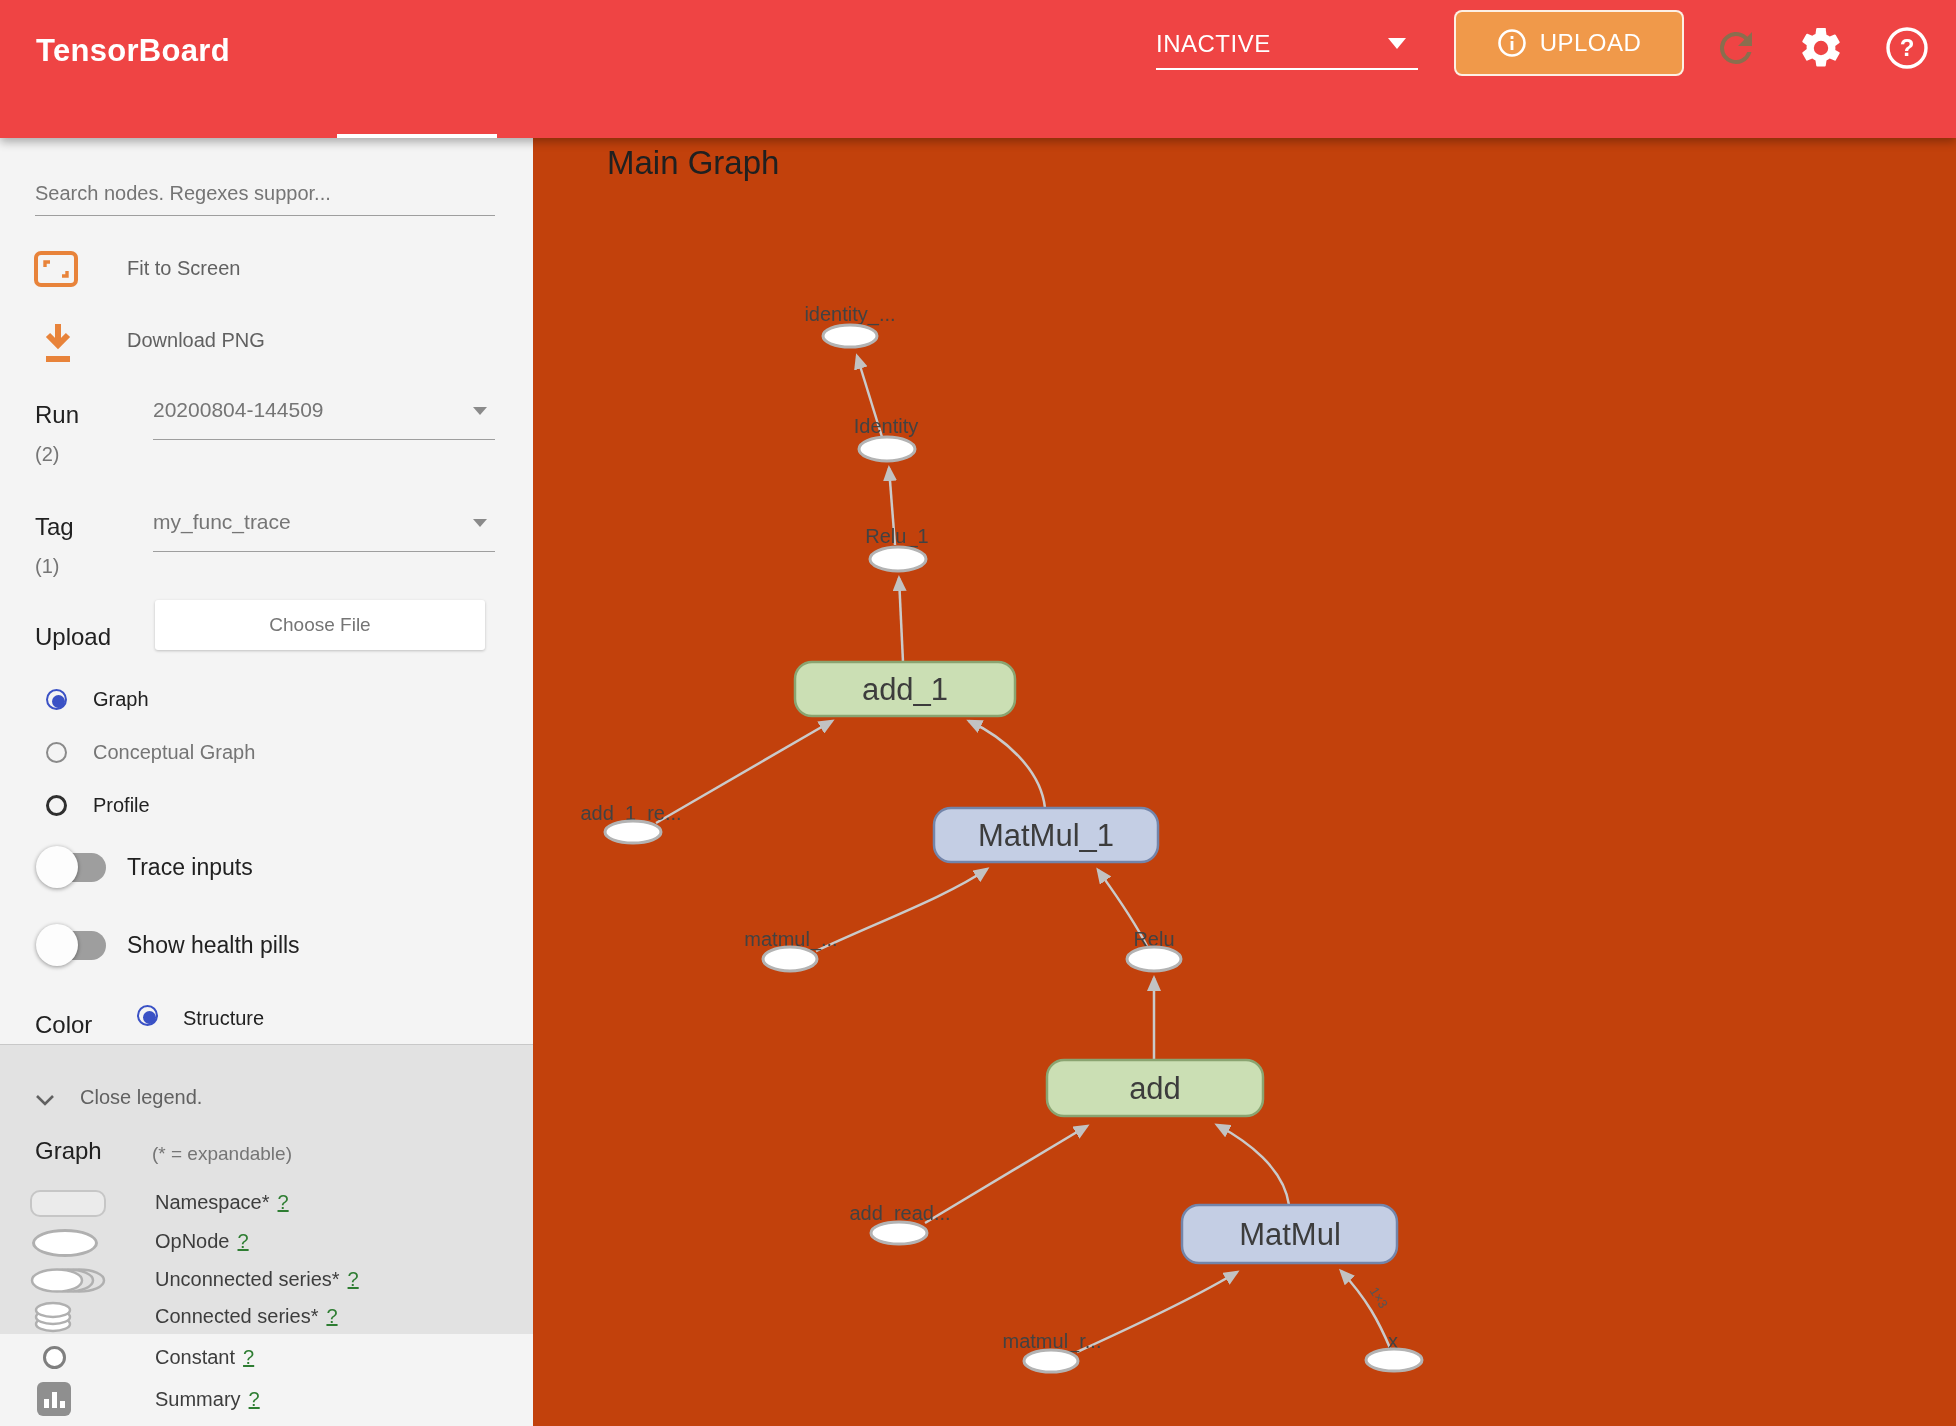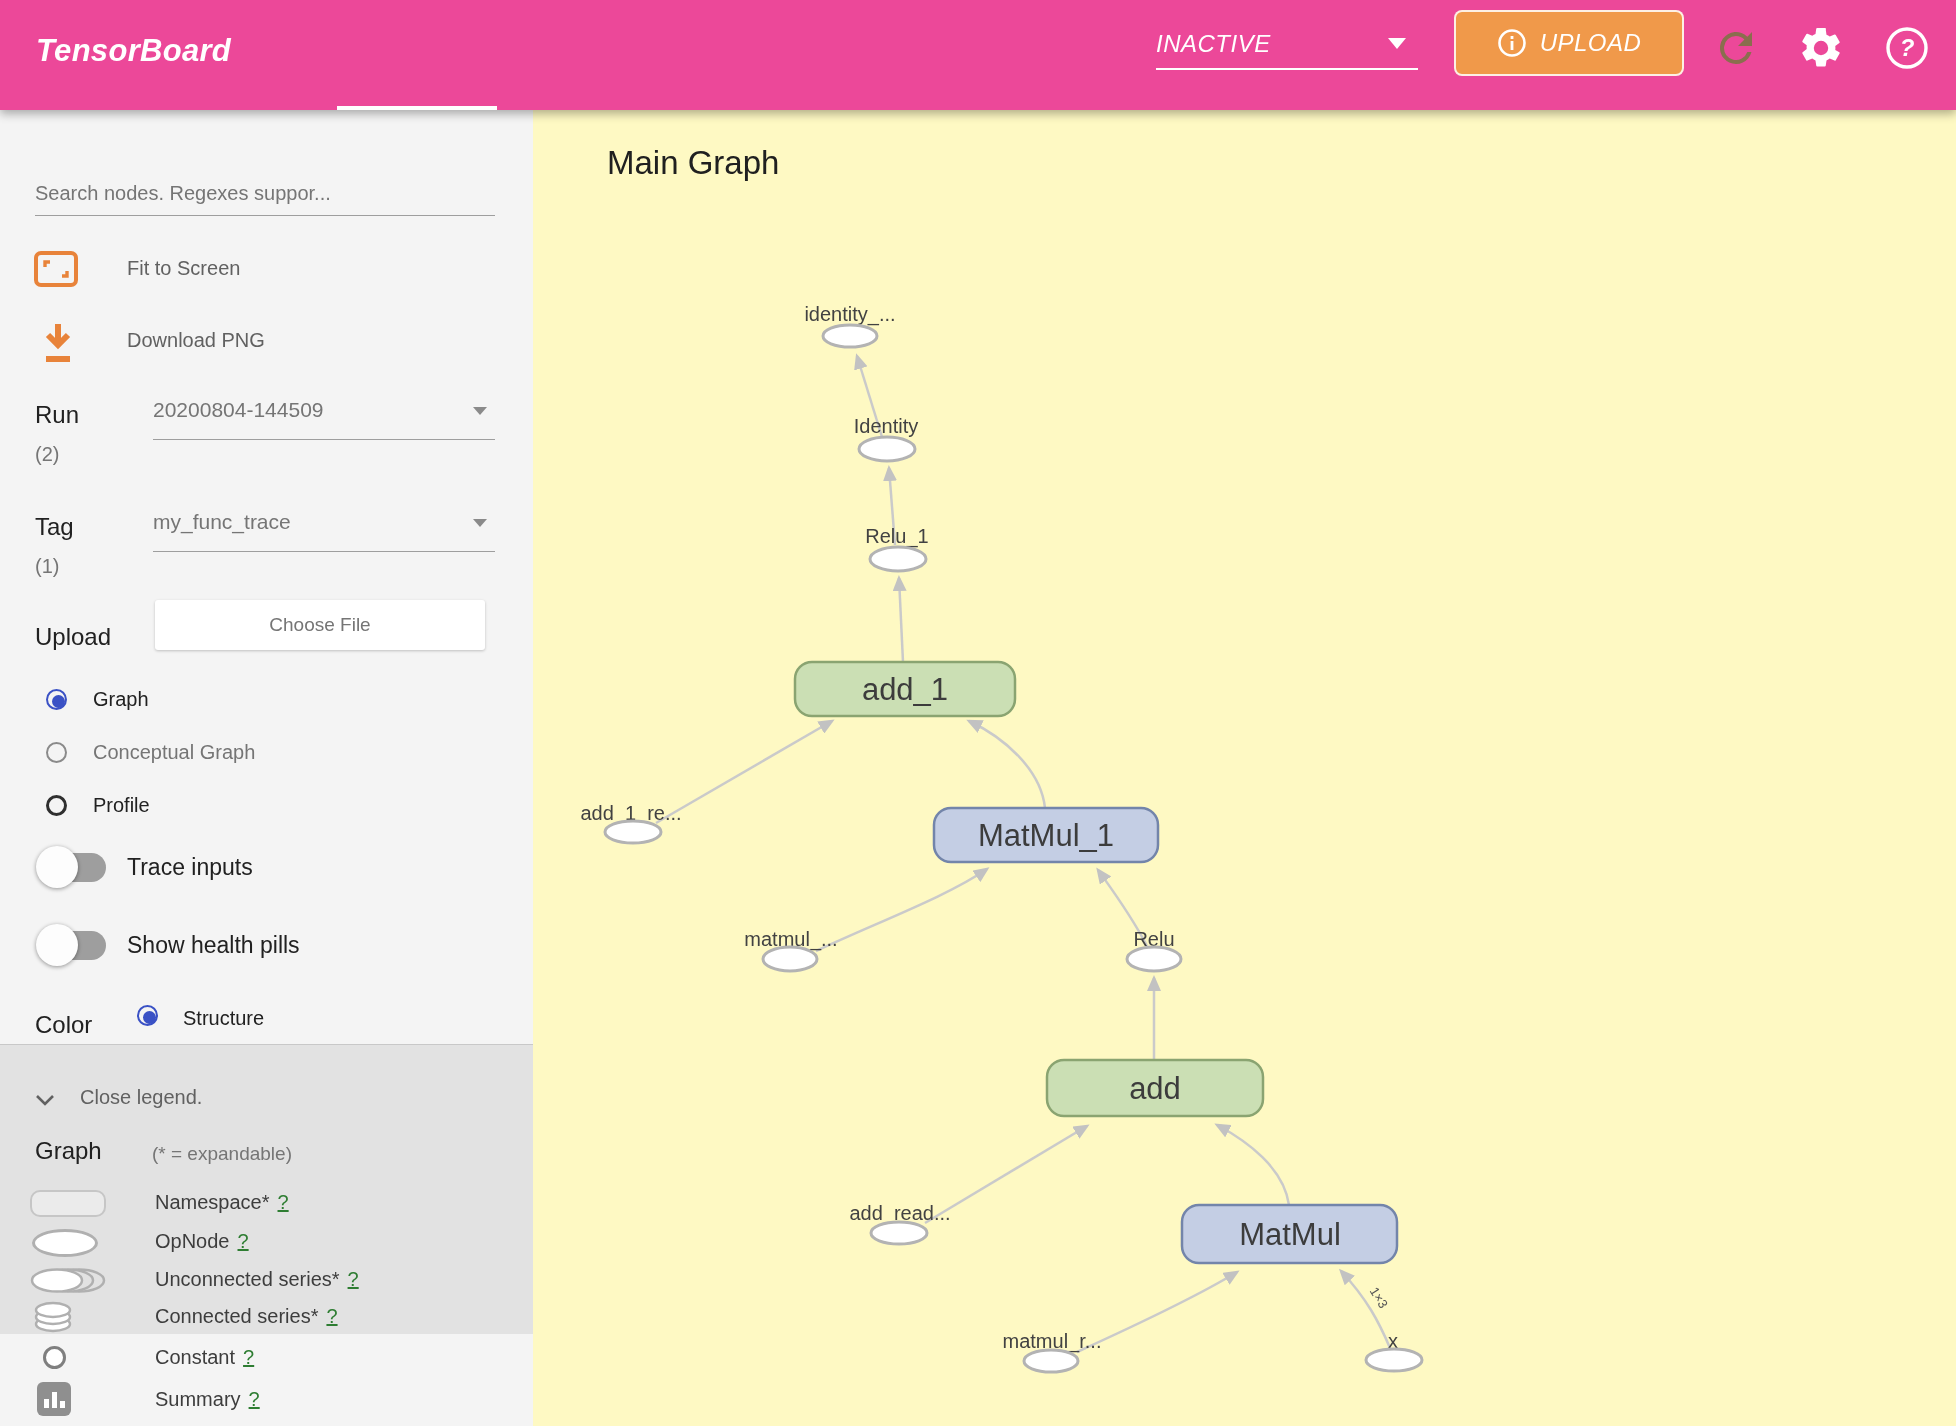--- a/index.html
+++ b/index.html
@@ -1,21 +1,21 @@
 <!DOCTYPE html>
 <html><head>
 <meta charset="utf-8">
 <style>
   * { margin:0; padding:0; box-sizing:border-box; }
   html,body { width:1956px; height:1426px; overflow:hidden; background:#fff;
               font-family:"Liberation Sans","DejaVu Sans",sans-serif; }
 
   
-  .header { position:absolute; left:0; top:0; width:1956px; height:110px;
-            background:#ec4899; box-shadow:0 4px 9px rgba(0,0,0,.30); z-index:10;font-style:italic; }
+  .header { position:absolute; left:0; top:0; width:1956px; height:138px;
+            background:#ef4444; box-shadow:0 4px 9px rgba(0,0,0,.30); z-index:10; }
   .logo { position:absolute; left:36px; top:33px; font-size:31px; font-weight:700;
           color:#fff; letter-spacing:.3px; }
   .tab { position:absolute; left:337px; top:0; width:160px; height:110px;
          display:flex; align-items:center; justify-content:center;
          color:#fff; font-size:24px; font-weight:500; letter-spacing:1.2px; }
   .tab-underline { position:absolute; left:337px; bottom:0; width:160px; height:4px; background:#fff; }
   .status { position:absolute; left:1156px; top:0; width:262px; height:110px; cursor:pointer; }
   .status-text { position:absolute; left:0; top:30px; color:#fff; font-size:24px; letter-spacing:.5px; }
   .status-arrow { position:absolute; left:232px; top:38px; width:0; height:0;
                   border-left:9px solid transparent; border-right:9px solid transparent;
@@ -77,21 +77,21 @@
   .op-icon { position:absolute; left:32px; top:184px; width:66px; height:28px;
              border-radius:50%; background:#fff; border:3px solid #b0b0b0; }
   .const-icon { position:absolute; left:43px; top:301px; width:23px; height:23px;
              border-radius:50%; background:#fff; border:3px solid #7f7f7f; }
   .summary-icon { position:absolute; left:37px; top:337px; width:34px; height:34px;
              border-radius:6px; background:#8f8f8f; display:flex; align-items:flex-end;
              justify-content:center; gap:3px; padding-bottom:8px; }
   .summary-icon i { display:block; width:5px; background:#fff; }
 
   
-  .main { position:absolute; left:533px; top:110px; width:1423px; height:1316px; background:#fef9c3; }
+  .main { position:absolute; left:533px; top:110px; width:1423px; height:1316px; background:#c2410c; }
   .main-title { position:absolute; left:74px; top:34px; font-size:33px; color:#202020; }
   .graph-svg { position:absolute; left:0; top:0; }
   .edge { fill:none; stroke:#cacaca; stroke-width:2.5; marker-end:url(#arrowhead); }
   .opnode-ellipse { fill:#fff; stroke:#b3b3b3; stroke-width:3; }
   .node-label-sm { font-size:20px; fill:#424242; text-anchor:middle;
                    font-family:"Liberation Sans","DejaVu Sans",sans-serif; }
   .node-label-lg { font-size:31px; fill:#3c3c3c; text-anchor:middle;
                    font-family:"Liberation Sans","DejaVu Sans",sans-serif; }
   .shape-label { font-size:13px; fill:#555; text-anchor:middle;
                  font-family:"Liberation Sans","DejaVu Sans",sans-serif; }

